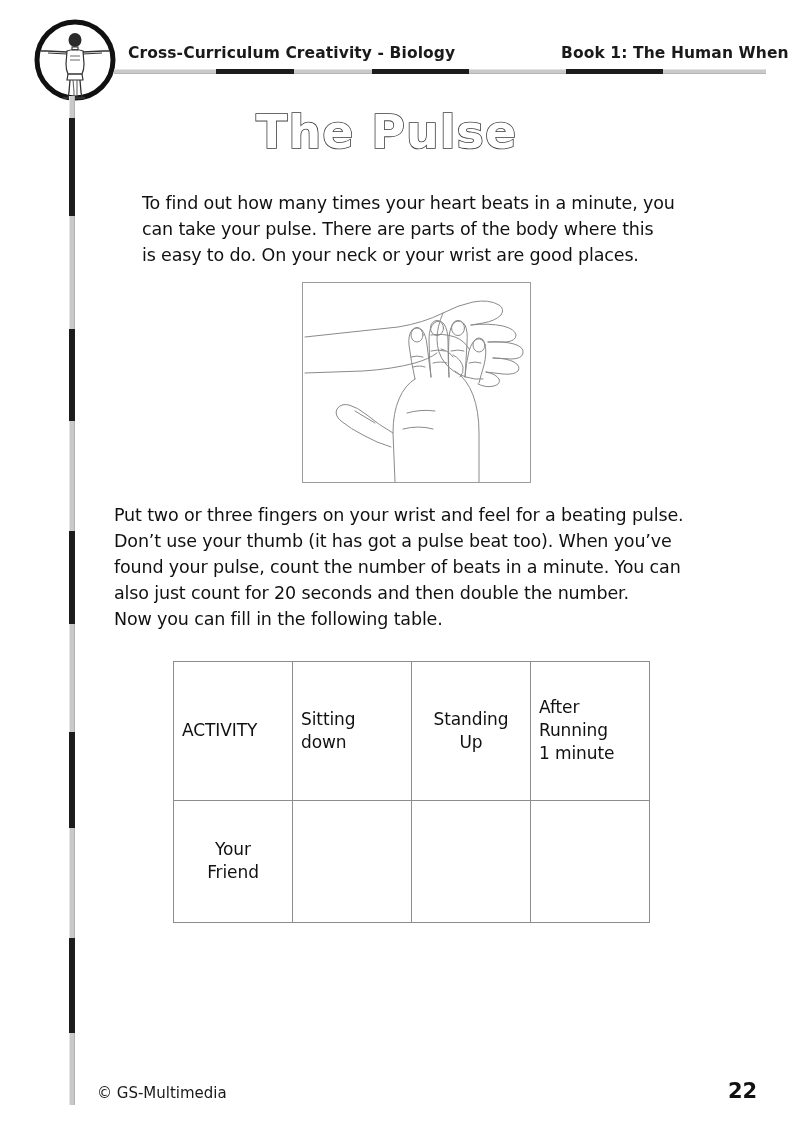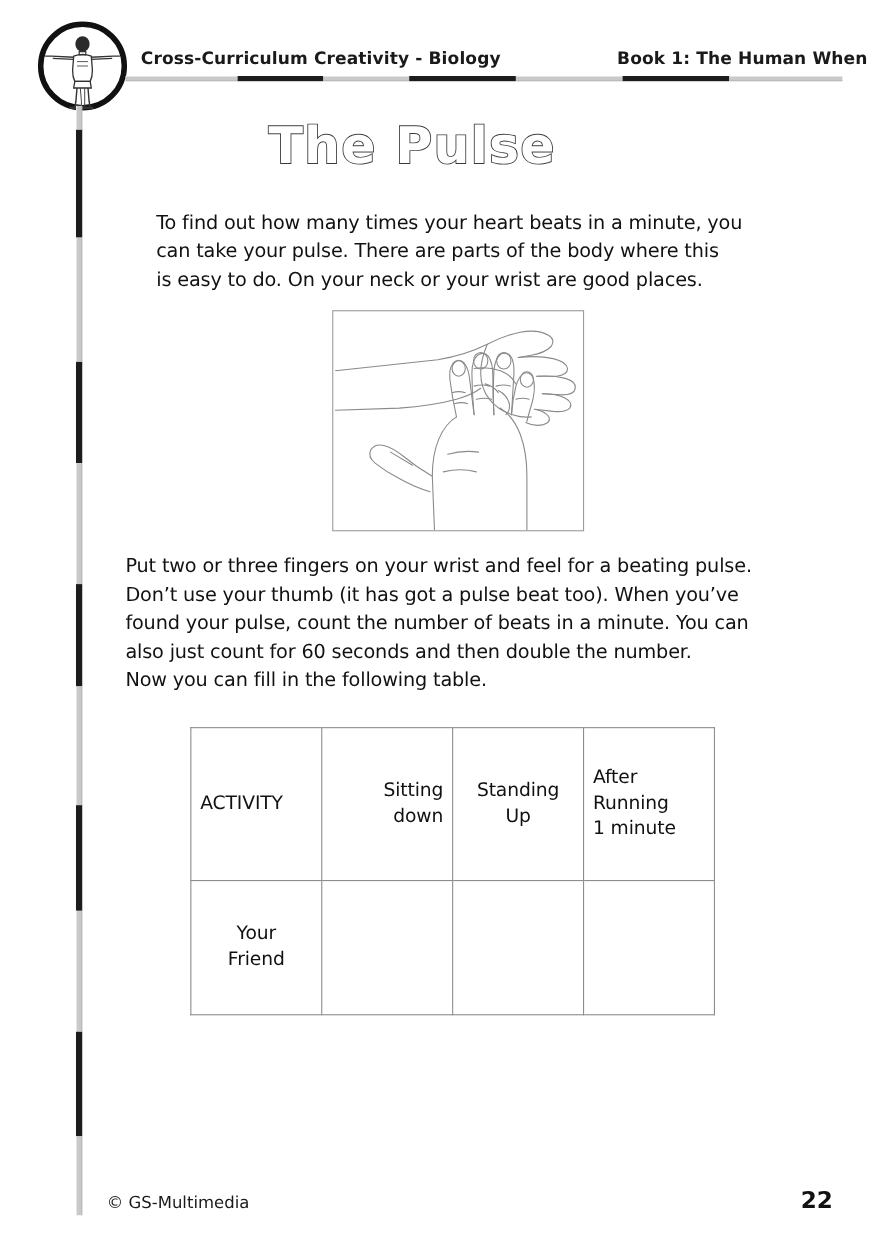--- a/index.html
+++ b/index.html
@@ -93,21 +93,21 @@
   .side-bar .vseg.light {
     background: #c9c9c9;
     border-left: 1px solid #e6e6e6;
     border-right: 1px solid #b2b2b2;
   }
   .side-bar .vseg.dark { background: #1c1c1c; }
 
   
   .page-title {
     position: absolute;
-    left: 244px;
+    left: 256px;
     top: 106px;
     width: 240px;
     height: 56px;
   }
   .page-title svg { display: block; overflow: visible; }
   .page-title text {
     font-family: "DejaVu Sans", sans-serif;
     font-size: 46px;
     font-weight: 700;
     letter-spacing: 1px;
@@ -170,21 +170,21 @@
     font-family: "DejaVu Sans", sans-serif;
     font-size: 17px;
     line-height: 23px;
     color: #111111;
     vertical-align: middle;
     padding: 4px 8px;
     white-space: pre-line;
     letter-spacing: -0.1px;
   }
   td.col-activity { width: 119px; text-align: left; }
-  td.col-sitting  { width: 119px; text-align: right; }
+  td.col-sitting  { width: 119px; text-align: left; }
   td.col-standing { width: 119px; text-align: center; }
   td.col-running  { width: 119px; text-align: left; padding-left: 20px; }
   tr.head-row { height: 95px; }
   tr.data-row { height: 84px; }
   td.row-label { text-align: center; }
 
   
   .footer-copyright {
     position: absolute;
     left: 97px;
@@ -315,21 +315,21 @@
 
         <path d="M104 130 Q118 126 132 128"></path>
         <path d="M100 146 Q116 142 130 146"></path>
       </g>
     </svg>
   </div>
 
   <div class="para para-instructions">Put two or three fingers on your wrist and feel for a beating pulse.
 Don’t use your thumb (it has got a pulse beat too).  When you’ve
 found your pulse, count the number of beats in a minute.  You can
-also just count for 60 seconds and then double the number.
+also just count for 20 seconds and then double the number.
 Now you can fill in the following table.</div>
 
   <div class="pulse-table-wrap">
     <table class="pulse-table">
       <tbody id="table-body">
           <tr class="head-row">
             <td class="col-activity">ACTIVITY</td>
             <td class="col-sitting">Sitting
 down</td>
             <td class="col-standing">Standing

